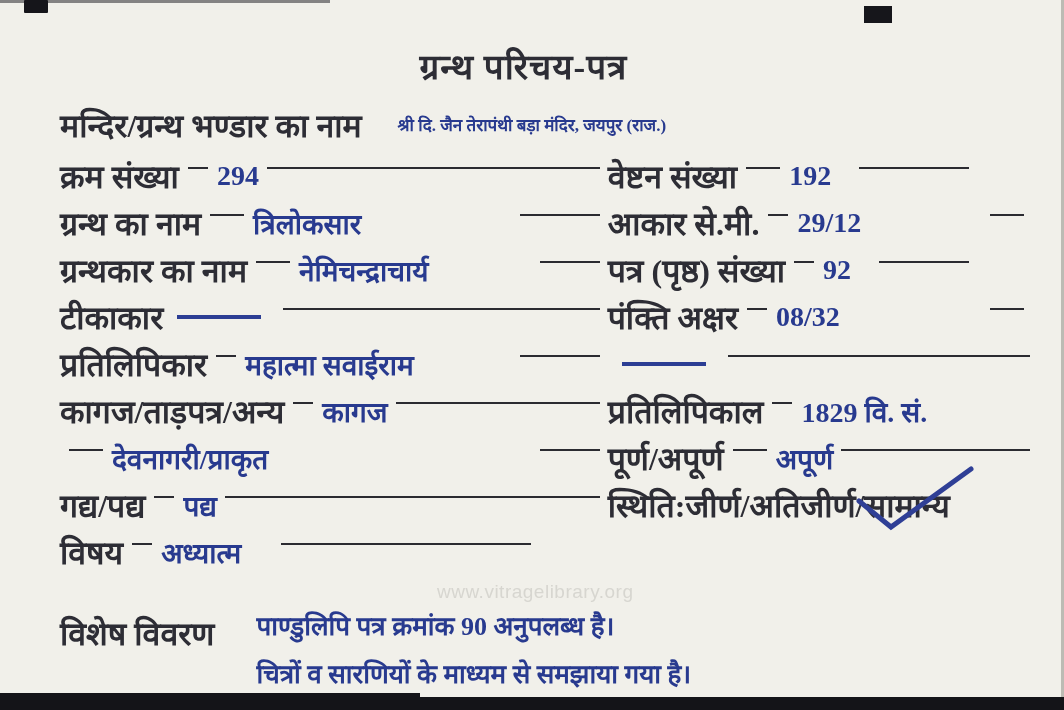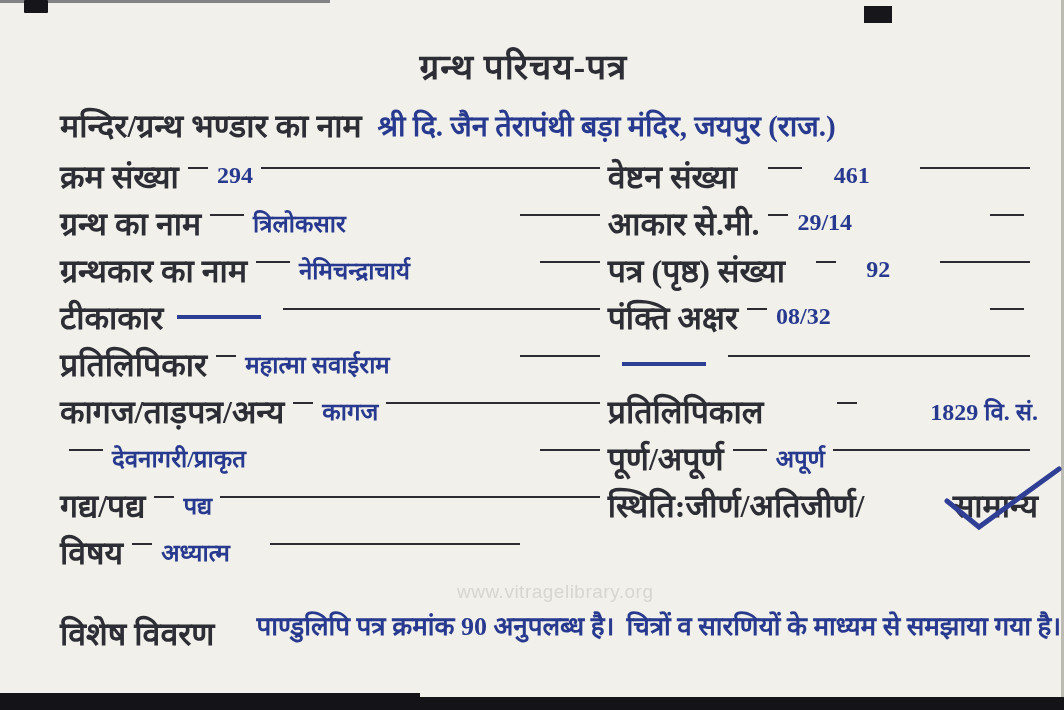--- a/index.html
+++ b/index.html
@@ -14,53 +14,53 @@
   .strip-bottom{position:absolute;left:0;bottom:0;width:100%;height:13px;background:#141418;}
   .strip-bottom-l{position:absolute;left:0;bottom:0;width:420px;height:17px;background:#141418;}
   .edge-right{position:absolute;right:0;top:0;width:3px;height:100%;background:#bcbbb4;}
   .edge-top{position:absolute;left:0;top:0;width:330px;height:3px;background:#2a2a2e;opacity:.55;}
 
   .title{
     position:absolute;left:0;right:17px;top:42px;text-align:center;
     font-size:35px;font-weight:bold;color:#2d2d35;letter-spacing:1px;
   }
   .watermark{
-    position:absolute;left:457px;top:581px;color:#d7d6d0;font-size:19px;
+    position:absolute;left:437px;top:581px;color:#d7d6d0;font-size:19px;
     font-family:"Liberation Sans", sans-serif;letter-spacing:.5px;z-index:0;
   }
   .form{position:absolute;left:60px;right:26px;top:96px;z-index:1;}
 
   .label{color:#2d2d35;font-weight:bold;font-size:32px;white-space:nowrap;}
-  .value{color:#283a8f;font-weight:bold;font-size:24px;white-space:nowrap;}
+  .value{color:#283a8f;font-weight:bold;font-size:28px;white-space:nowrap;}
 
   .hrow{display:flex;align-items:center;height:56px;}
-  .hrow .value{margin-left:16px;font-size:29px;}
+  .hrow .value{margin-left:36px;font-size:17px;}
 
   .row{display:flex;height:47px;align-items:center;}
   .cell-l{flex:0 0 56%;display:flex;align-items:center;min-width:0;}
-  .cell-r{flex:1 1 auto;display:flex;align-items:center;min-width:0;justify-content:space-between;}
+  .cell-r{flex:1 1 auto;display:flex;align-items:center;min-width:0;}
 
   .rule{height:0;border-bottom:2px solid #2b2b31;transform:translateY(-8px);margin:0 8px;}
   .rule.f1{flex:1 1 auto;}
   .rule.end60{flex:0 0 60px;margin-left:auto;}
   .rule.end80{flex:0 0 80px;margin-left:auto;}
   .rule.mid110{flex:0 0 110px;margin-left:28px;}
   .rule.mid90{flex:0 0 90px;margin-left:28px;}
   .rule.mid250{flex:0 0 250px;margin-left:40px;}
   .dash{flex:0 0 34px;height:0;border-bottom:2px solid #2b2b31;transform:translateY(-8px);margin:0 9px;}
   .dash.sm{flex-basis:20px;}
   .dash.end{flex:0 0 34px;margin-left:auto;margin-right:14px;}
   .blank-blue{flex:0 0 84px;height:0;border-bottom:4px solid #2c3e94;transform:translateY(0px);margin:0 14px;}
 
   .marked{position:relative;display:inline-block;}
   .tick-svg{position:absolute;left:-16px;top:-18px;width:132px;height:68px;pointer-events:none;}
 
   .row-special{display:flex;align-items:flex-start;margin-top:32px;}
   .row-special .label{flex:0 0 auto;margin-top:4px;}
-  .special-lines{display:flex;flex-direction:row;gap:12px;margin-left:42px;}
+  .special-lines{display:flex;flex-direction:column;gap:12px;margin-left:42px;}
   .special-lines .value{font-size:26px;}
 </style>
 </head>
 <body>
 
 <div class="scan">
 
   <div class="edge-top"></div>
   <div class="mark-tl"></div>
   <div class="mark-tr"></div>
@@ -79,36 +79,36 @@
     <div class="row">
       <div class="cell-l">
         <span class="label">क्रम संख्या</span>
         <span class="dash sm"></span>
         <span class="value">294</span>
         <span class="rule f1"></span>
       </div>
       <div class="cell-r">
         <span class="label">वेष्टन संख्या</span>
         <span class="dash"></span>
-        <span class="value">461</span>
+        <span class="value">192</span>
         <span class="rule mid110"></span>
       </div>
     </div>
 
     <div class="row">
       <div class="cell-l">
         <span class="label">ग्रन्थ का नाम</span>
         <span class="dash"></span>
         <span class="value">त्रिलोकसार</span>
         <span class="rule end80"></span>
       </div>
       <div class="cell-r">
         <span class="label">आकार से.मी.</span>
         <span class="dash sm"></span>
-        <span class="value">29/14</span>
+        <span class="value">29/12</span>
         <span class="dash end"></span>
       </div>
     </div>
 
     <div class="row">
       <div class="cell-l">
         <span class="label">ग्रन्थकार का नाम</span>
         <span class="dash"></span>
         <span class="value">नेमिचन्द्राचार्य</span>
         <span class="rule end60"></span>

